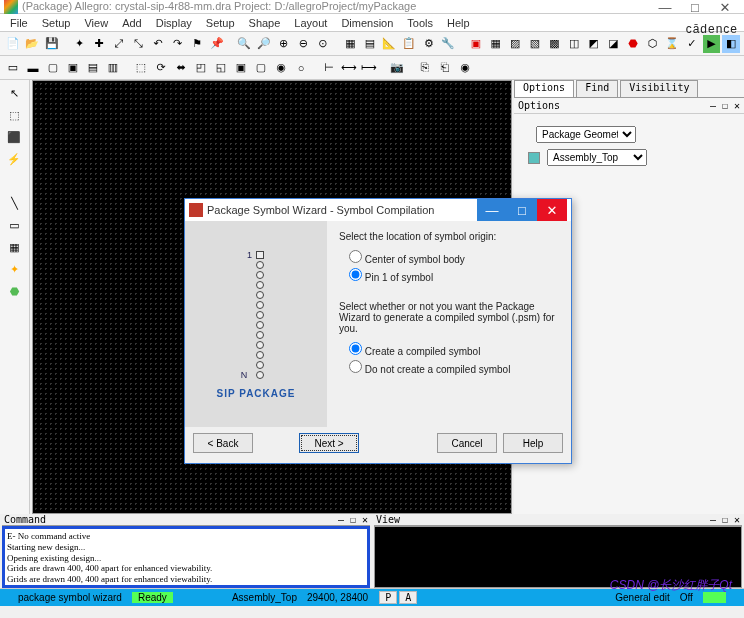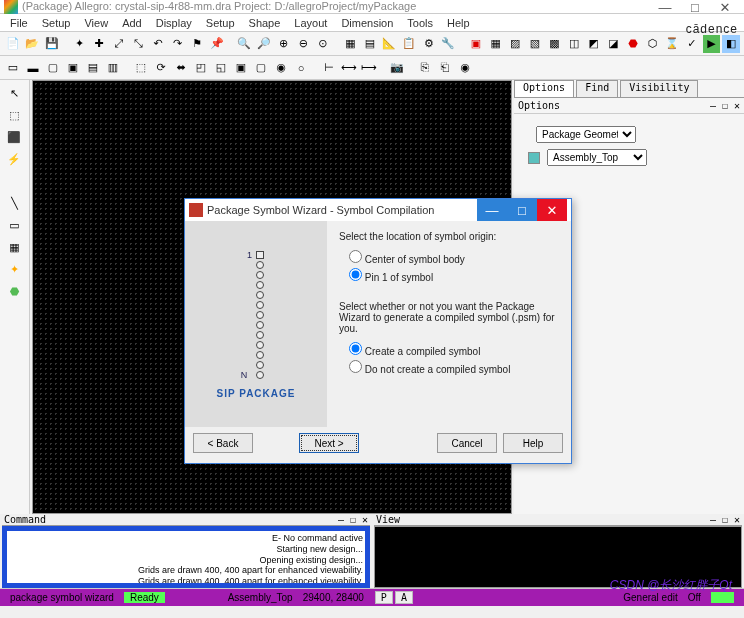--- a/index.html
+++ b/index.html
@@ -40,25 +40,25 @@
 .pinstack .pin.sq { border-radius: 0; }
 .siplbl { color: #2257a9; font-weight: bold; font-size: 10px; margin-top: 8px; letter-spacing:1px; }
 .dlgopts { flex:1; padding: 10px 12px; font-size: 10px; color: #222; }
 .dlgopts p { margin-bottom: 8px; }
 .radio { display:block; margin: 3px 0 3px 10px; }
 .dlgbtns { padding: 6px 8px 10px; display: flex; gap: 6px; }
 .dlgbtns button { width: 60px; height: 20px; font-size: 10px; background: #e9e9e9; border: 1px solid #999; }
 .dlgbtns button.def { border: 1px solid #1a5fb4; outline: 1px dotted #333; outline-offset:-3px;margin-left:40px;}
 
 .botrow { display: flex; height: 74px; }
-.cmdpanel, .viewpanel { flex:1; margin: 0 2px; display:flex; flex-direction:column;text-align:right; }
+.cmdpanel, .viewpanel { flex:1; margin: 0 2px; display:flex; flex-direction:column; }
 .panehead { display:flex; justify-content:space-between; font-family:monospace; font-size:10px; padding:0 2px; border-bottom:1px solid #999;}
-.cmdbox { flex:1; background:#fff; border:5px solid #1d4ed8; overflow-y:scroll; padding:2px; font-size:9px; line-height:1.2;}
+.cmdbox { flex:1; background:#fff; border:3px solid #1d4ed8; overflow-y:scroll; padding:2px; font-size:9px; line-height:1.2;font-family:Liberation Serif, serif;}
 .viewbox { flex:1; background:#000; border:1px solid #999;}
-.statusbar { height: 18px; background:#a21caf; display:flex; align-items:center; font-size:10px; padding:0 10px; border-top:1px solid #ccc;}
+.statusbar { height: 18px; background:#0ea5e9; display:flex; align-items:center; font-size:10px; padding:0 18px; border-top:1px solid #ccc;}
 .statusbar .seg { margin-right: 10px; }
 .green { background:#5f5; padding: 0 6px; }
 .statbtn { border: 1px solid #bbb; padding: 0 5px; margin: 0 1px; background:#eee; font-family:monospace;}
 .watermark { position:absolute; right:12px; bottom:24px; color:#6d28d9; font-size:12px; pointer-events:none; font-style:italic;}
 </style>
 </head>
 <body>
 
 <div class="titlebar">
   <span class="ico"></span>

